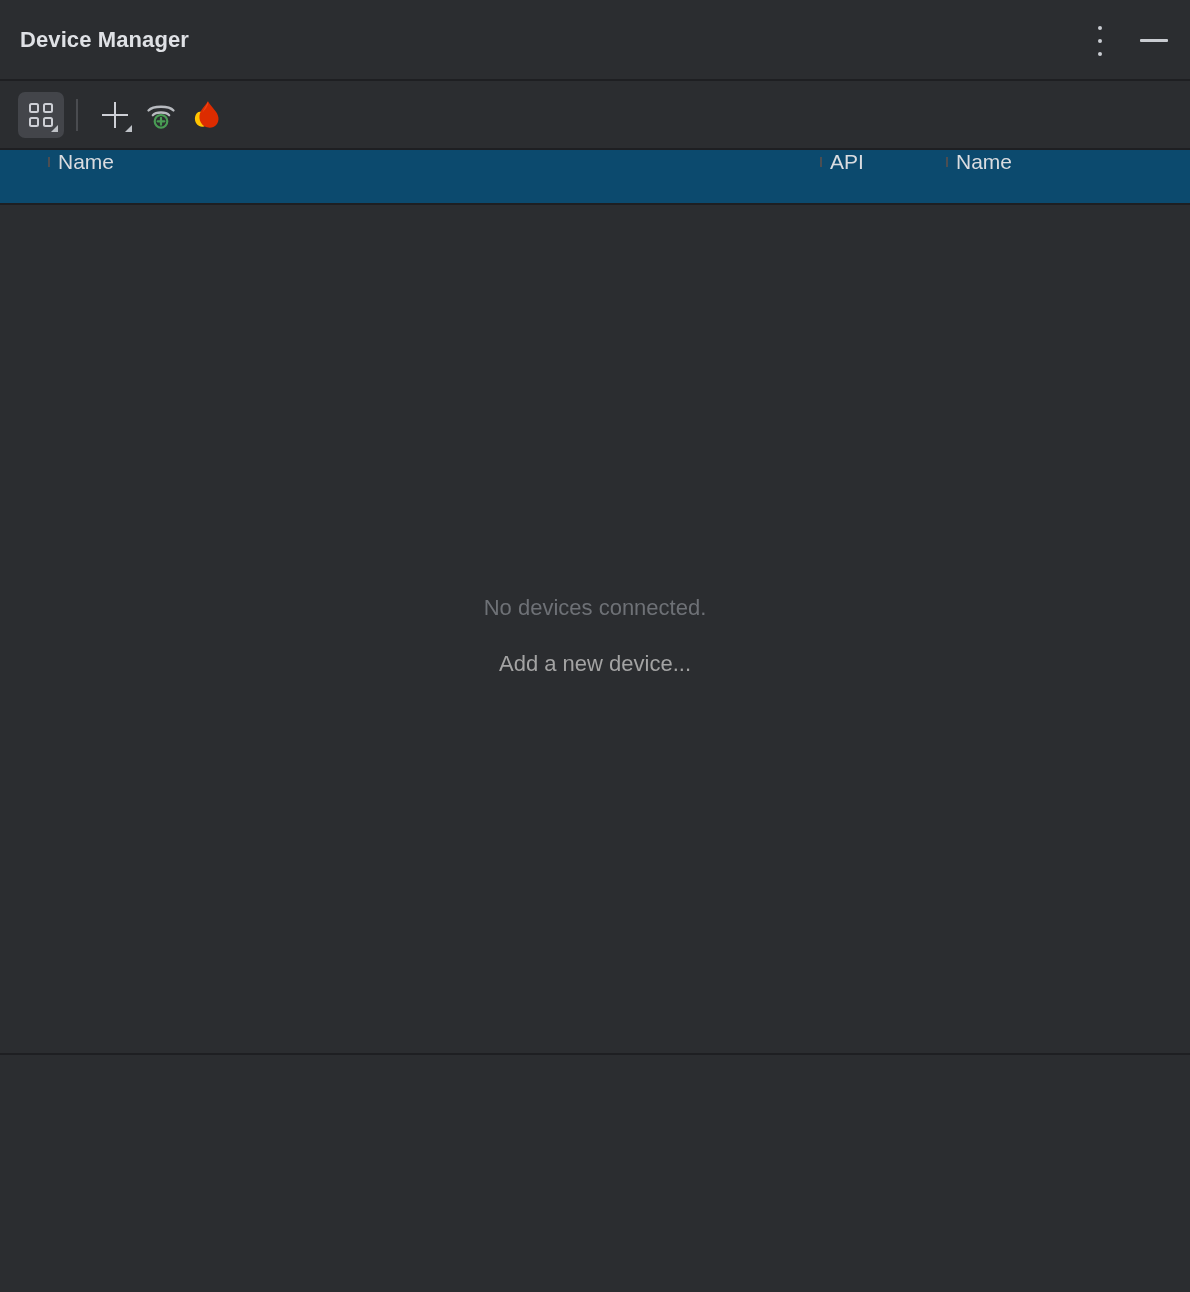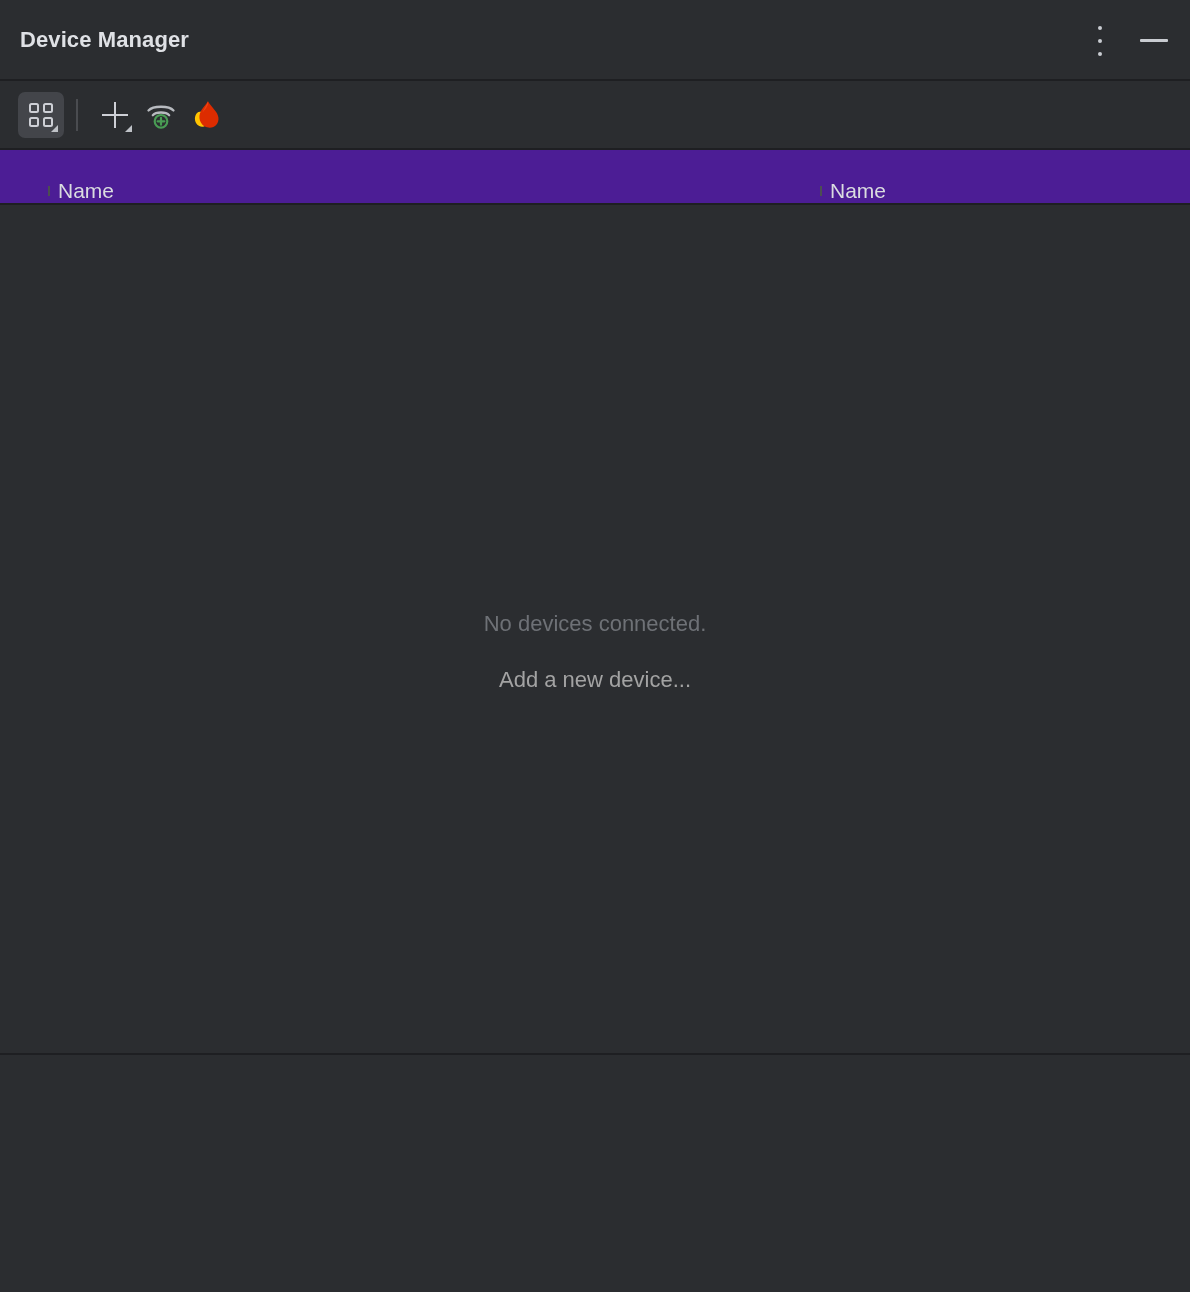--- a/index.html
+++ b/index.html
@@ -162,23 +162,23 @@
     display: flex;
     flex-direction: column;
     min-height: 0;
     position: relative;
   }
 
   .thead {
     height: 55px;
     flex: 0 0 55px;
     display: flex;
-    align-items: flex-end;
+    align-items: flex-start;
     border-bottom: 2px solid #1E1F22;
-    background: #4c1d95;
+    background: #0c4a6e;
   }
 
   .th {
     position: relative;
     display: flex;
     align-items: center;
     padding-left: 10px;
     font-size: 21px;
     color: #DADCE0;
     cursor: pointer;
@@ -200,21 +200,20 @@
   .th-name    { flex: 0 0 772px; }
   .th-api     { flex: 0 0 126px; }
   .th-type    { flex: 0 0 152px; }
   .th-extra   { flex: 1 1 auto; }
 
   .tbody {
     flex: 1 1 auto;
     position: relative;
     min-height: 0;
     background: #2B2D30;
-    margin-top: 16px;
   }
 
   .empty-state {
     position: absolute;
     left: 0;
     right: 0;
     top: 390px;
     text-align: center;
   }
 
@@ -296,20 +295,21 @@
         <path d="M14.0 1.2 C12.6 5.6, 10.0 8.6, 8.4 12.6 C10.6 10.4, 12.6 7.8, 14.0 4.6 Z" fill="#FF5722" opacity="0.55"></path>
       </svg>
     </div>
   </div>
 
   <div class="table-area">
 
     <div class="thead">
       <div class="th first th-spacer"></div>
       <div class="th th-name">Name</div>
+      <div class="th th-api">API</div>
       <div class="th th-type">Name</div>
       <div class="th th-extra"></div>
     </div>
 
     <div class="tbody">
       <div class="empty-state">
         <div class="empty-msg">No devices connected.</div>
         <div class="empty-link">Add a new device...</div>
       </div>
     </div>

